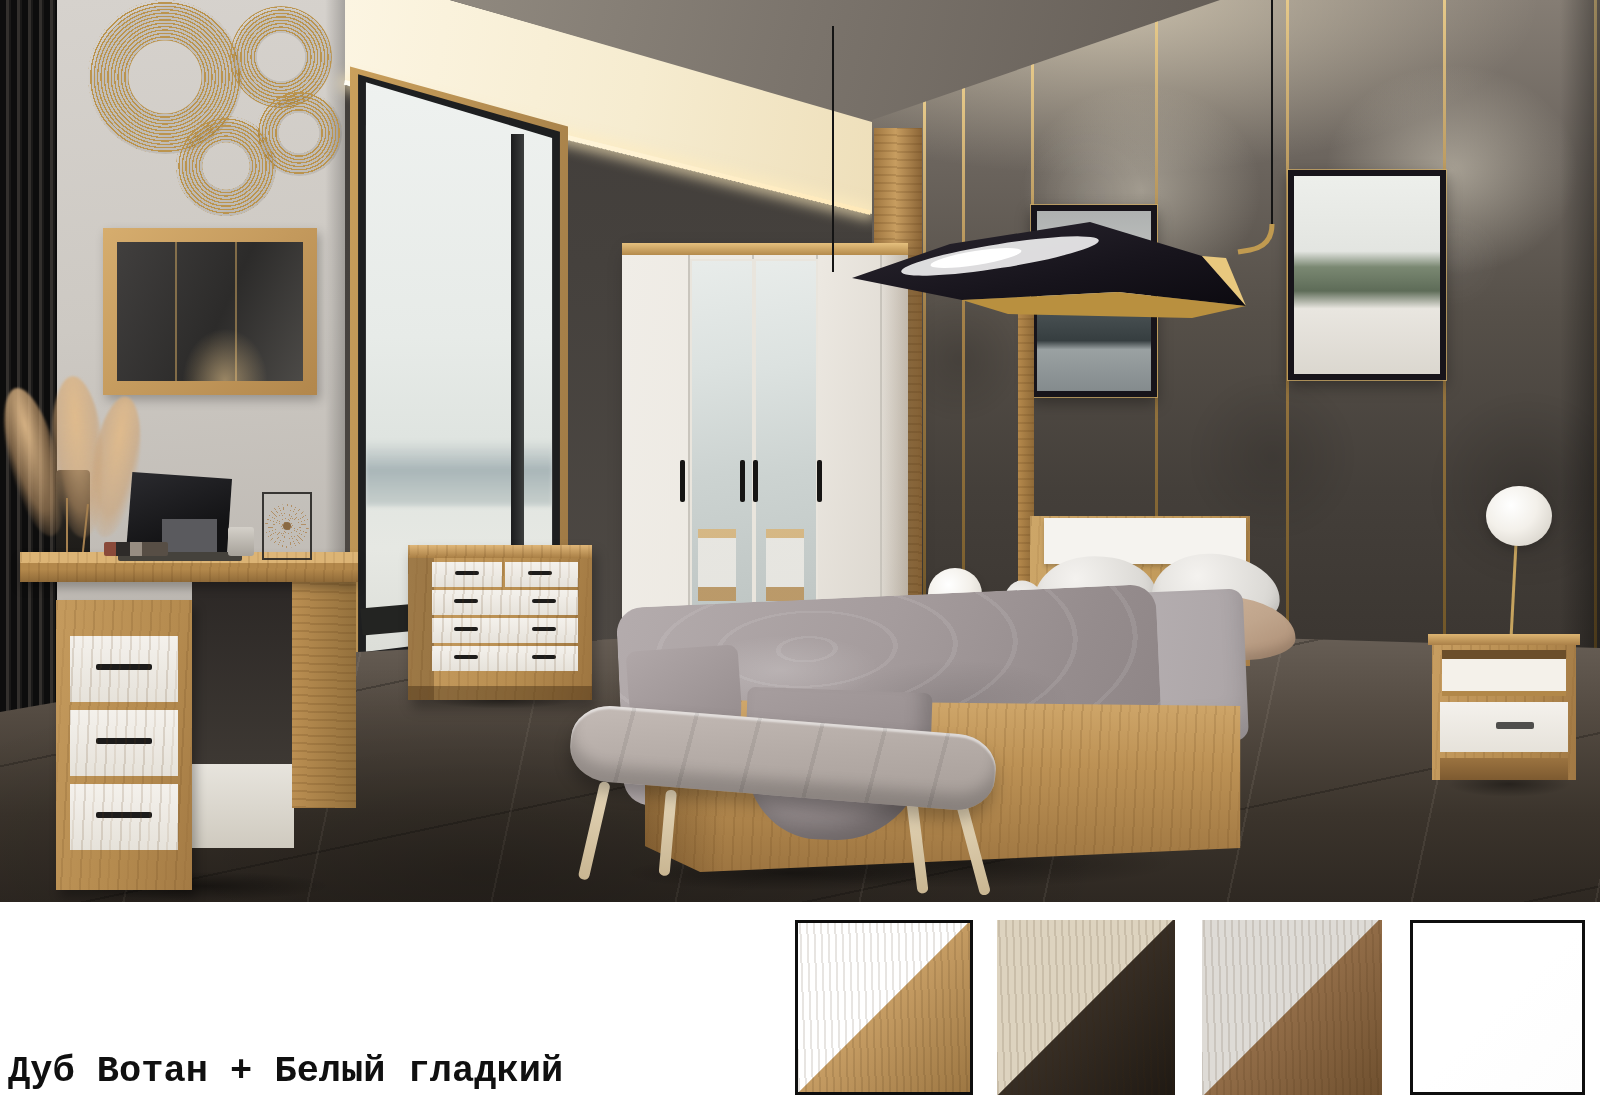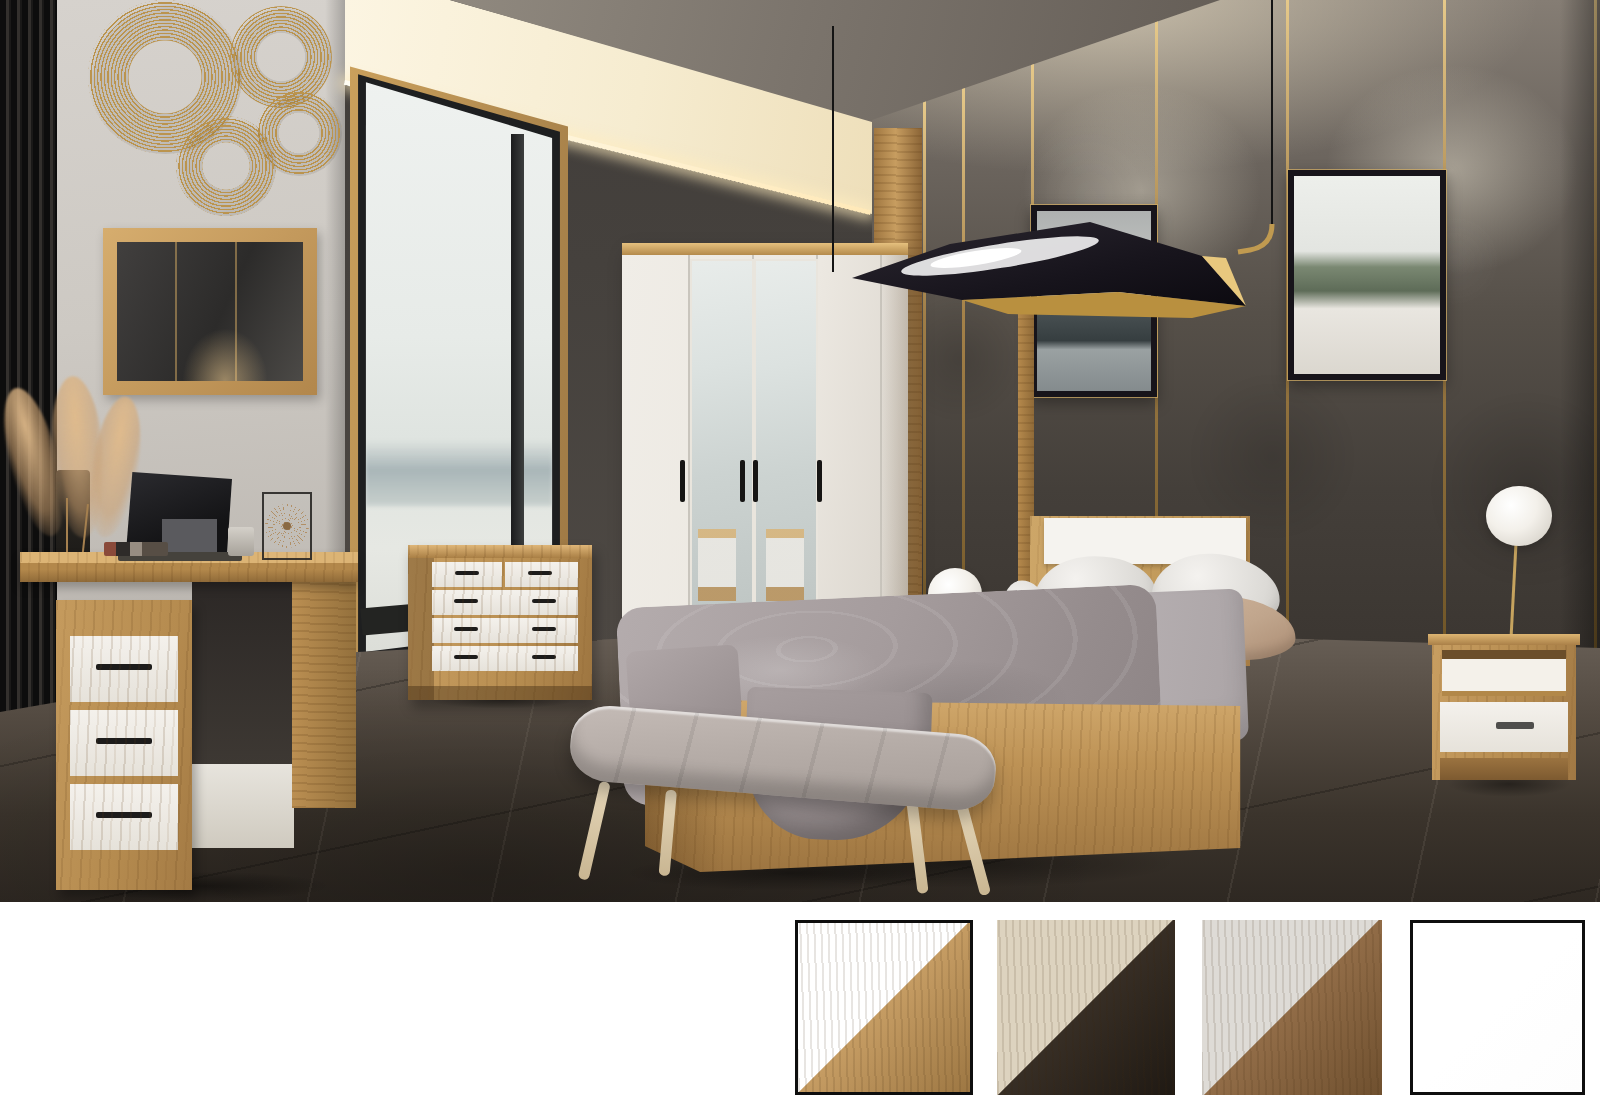--- a/index.html
+++ b/index.html
@@ -423,17 +423,18 @@
     <path d="M472 224 Q472 246 450 250 L438 252" fill="none" stroke="#c09a50" stroke-width="5"></path>
     <polygon points="52,278 150,244 290,222 402,256 446,306 318,292 162,300" fill="url(#shadeGrad)"></polygon>
     <polygon points="162,300 318,292 446,306 392,318 208,314" fill="#b9903f"></polygon>
     <polygon points="402,256 446,306 426,258" fill="#e8c87e"></polygon>
     <ellipse cx="200" cy="256" rx="100" ry="12" fill="#ffffff" opacity="0.85" transform="rotate(-9 200 256)"></ellipse>
     <ellipse cx="176" cy="258" rx="46" ry="7" fill="#ffffff" transform="rotate(-9 176 258)"></ellipse>
   </svg>
 </div>
 
 <div id="caption-band" class="abs">
+  <div id="caption">Дуб Вотан + Белый гладкий</div>
   <div class="swatch" style="left: 795px; background: repeating-linear-gradient(88deg, rgba(60, 38, 12, 0.12) 0px, rgba(60, 38, 12, 0.12) 2px, rgba(0, 0, 0, 0) 2px, rgba(0, 0, 0, 0) 7px), linear-gradient(135deg, rgb(255, 255, 255) 49.6%, rgb(197, 156, 99) 50%, rgb(157, 119, 67) 100%); border: 3px solid rgb(14, 14, 14);"></div>
   <div class="swatch" style="left: 997px; background: repeating-linear-gradient(88deg, rgba(60, 38, 12, 0.12) 0px, rgba(60, 38, 12, 0.12) 2px, rgba(0, 0, 0, 0) 2px, rgba(0, 0, 0, 0) 7px), linear-gradient(135deg, rgb(221, 211, 191) 49.6%, rgb(55, 46, 37) 50%, rgb(31, 25, 19) 100%); border: none;"></div>
   <div class="swatch" style="left: 1202px; width: 180px; background: repeating-linear-gradient(88deg, rgba(60, 38, 12, 0.12) 0px, rgba(60, 38, 12, 0.12) 2px, rgba(0, 0, 0, 0) 2px, rgba(0, 0, 0, 0) 7px), linear-gradient(135deg, rgb(222, 219, 214) 49.6%, rgb(145, 108, 71) 50%, rgb(111, 80, 47) 100%); border: none;"></div>
   <div class="swatch" style="left: 1410px; width: 175px; background: linear-gradient(135deg, rgb(255, 255, 255) 49.6%, rgb(255, 255, 255) 50%, rgb(253, 253, 253) 100%); border: 3px solid rgb(14, 14, 14);"></div>
 </div>
 
 </body></html>

